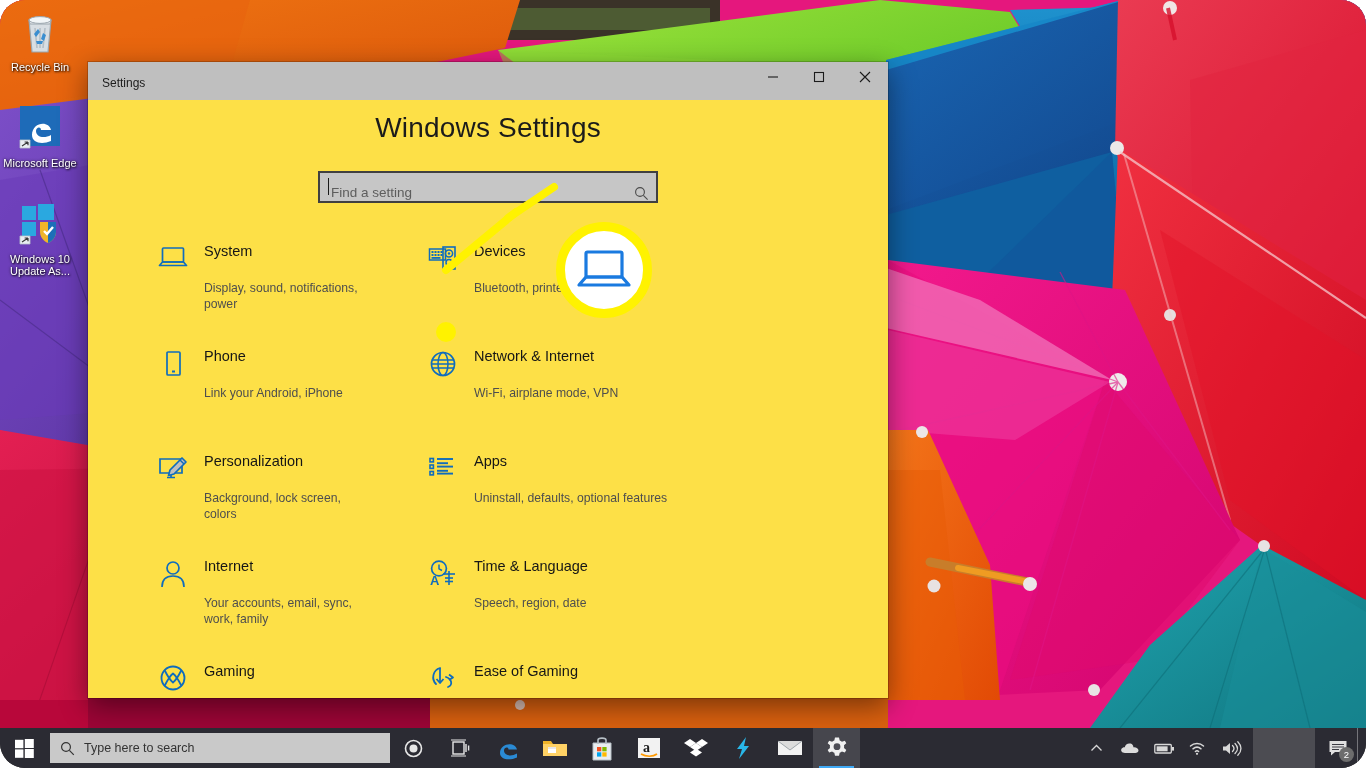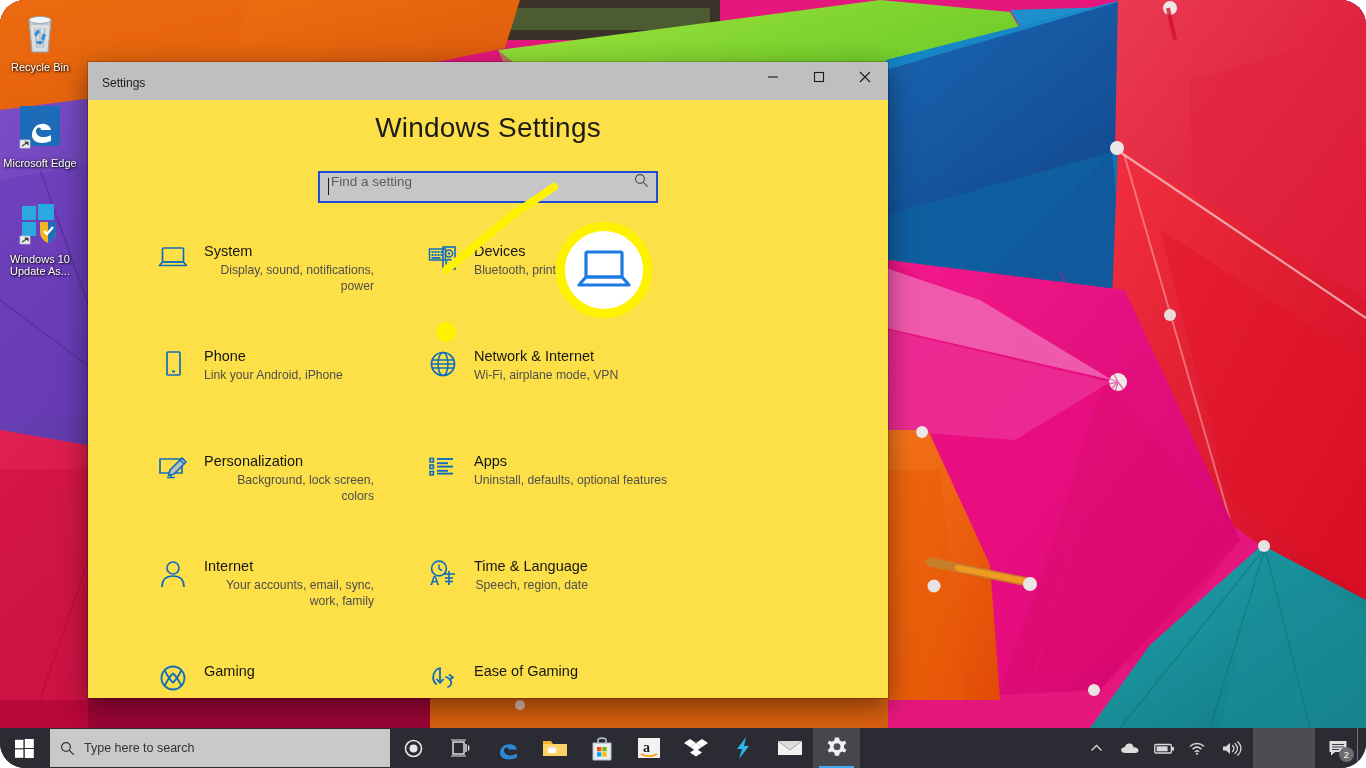--- a/index.html
+++ b/index.html
@@ -85,23 +85,23 @@
     padding-top: 12px;
     letter-spacing: 0.2px;
   }
   #search-row {
     display: flex; justify-content: center;
     margin-top: 27px;
   }
   #search-box {
     position: relative;
     width: 336px; height: 28px;
-    border: 2px solid #1d4ed8;
+    border: 2px solid #404040;
     background: #c6c6c6;
-    display: flex; align-items: flex-start;
+    display: flex; align-items: flex-end;
   }
   #search-caret {
     position: absolute; left: 8px; top: 5px;
     width: 1px; height: 17px; background: #1b1b1b;
   }
   #search-input {
     flex: 1;
     border: none; outline: none; background: transparent;
     font-family: "Liberation Sans", sans-serif;
     font-size: 13.5px;
@@ -137,23 +137,22 @@
   .cat-text { padding-top: 0px; }
   .cat-title {
     font-size: 14.5px;
     color: #161616;
     line-height: 17px;
   }
   .cat-sub {
     font-size: 12.2px;
     color: #4e4e4e;
     line-height: 15.5px;
-    margin-top: 3px;
+    margin-top: 21px;
     max-width: 170px;
-    text-align: right;
   }
   .cat-item.wide .cat-sub { max-width: 200px; }
 
   
   #callout-line {
     position: absolute;
     left: 0; top: 0;
     width: 800px; height: 636px;
     pointer-events: none;
   }
@@ -180,21 +179,21 @@
     position: absolute; left: 0; bottom: 0;
     width: 1366px; height: 40px;
     background: #2b2b33;
     display: flex; align-items: center;
   }
   #start-button {
     width: 48px; height: 40px;
     display: flex; align-items: center; justify-content: center;
   }
   #taskbar-search {
-    width: 340px; height: 38px;
+    width: 340px; height: 30px;
     background: #c9c9c9;
     display: flex; align-items: center;
     margin-left: 2px;
   }
   #taskbar-search-icon {
     width: 34px; display: flex; align-items: center; justify-content: center;
   }
   #taskbar-search-text {
     font-size: 12.5px; color: #333333;
   }

